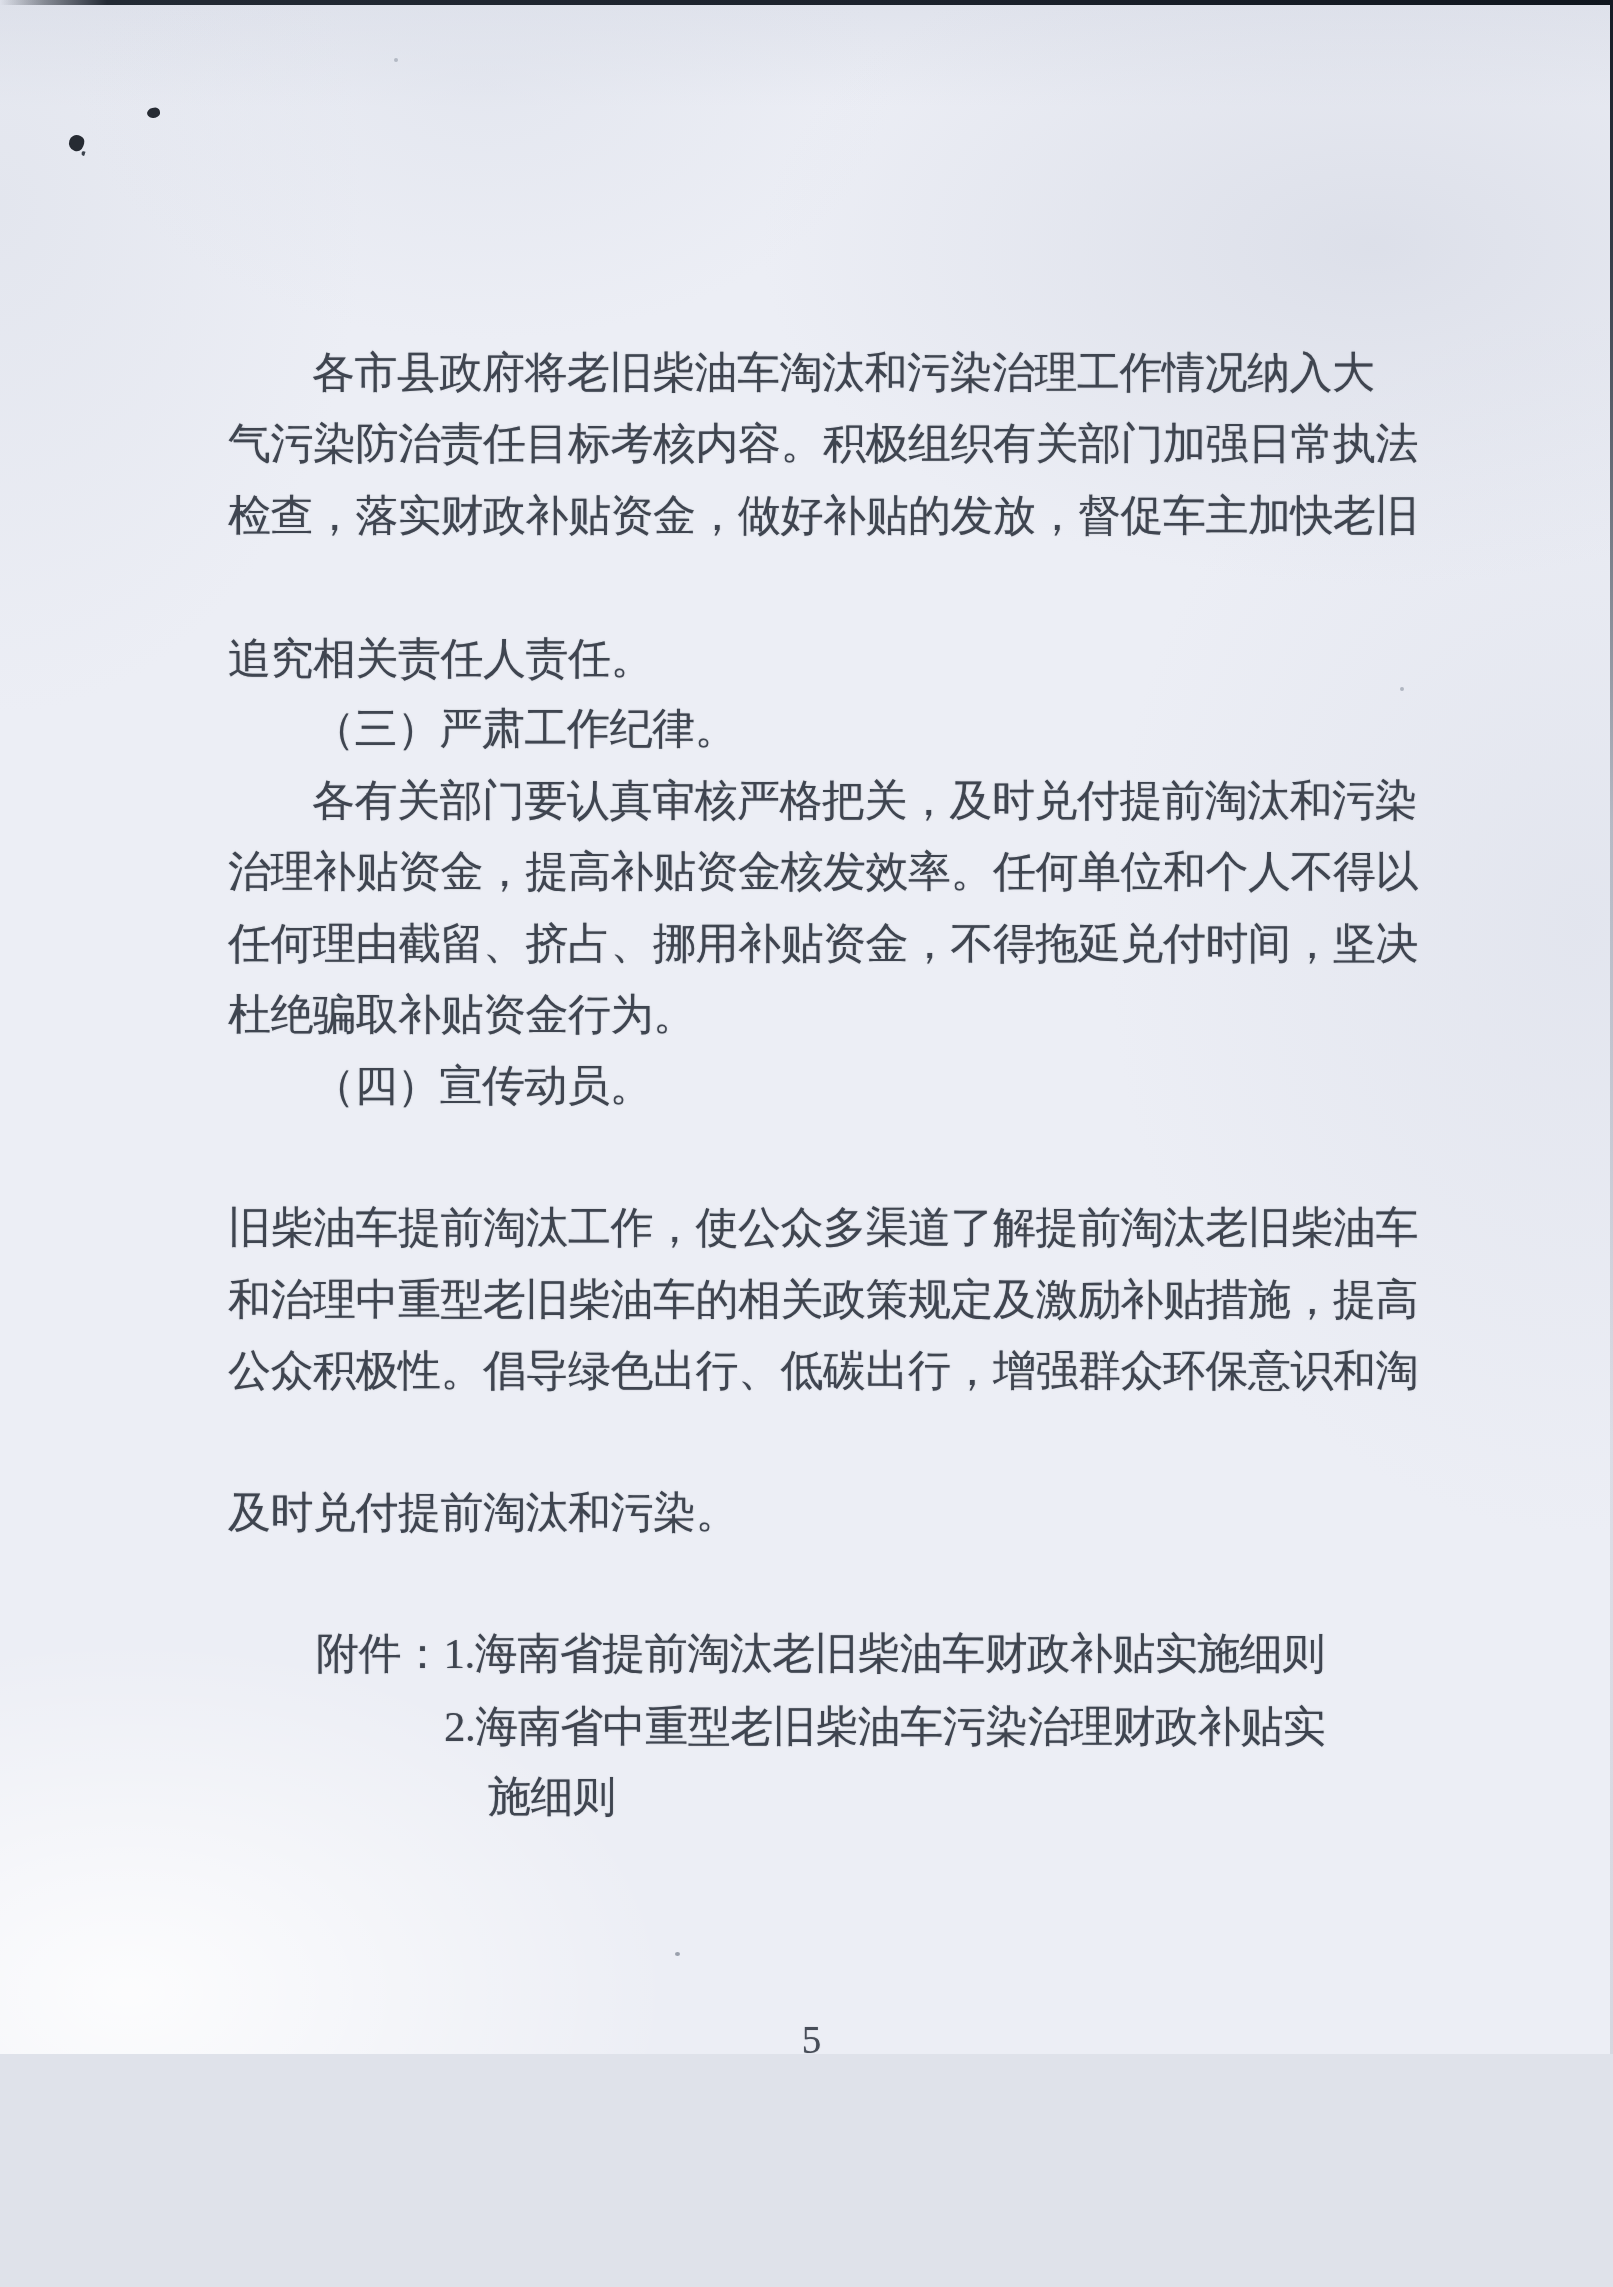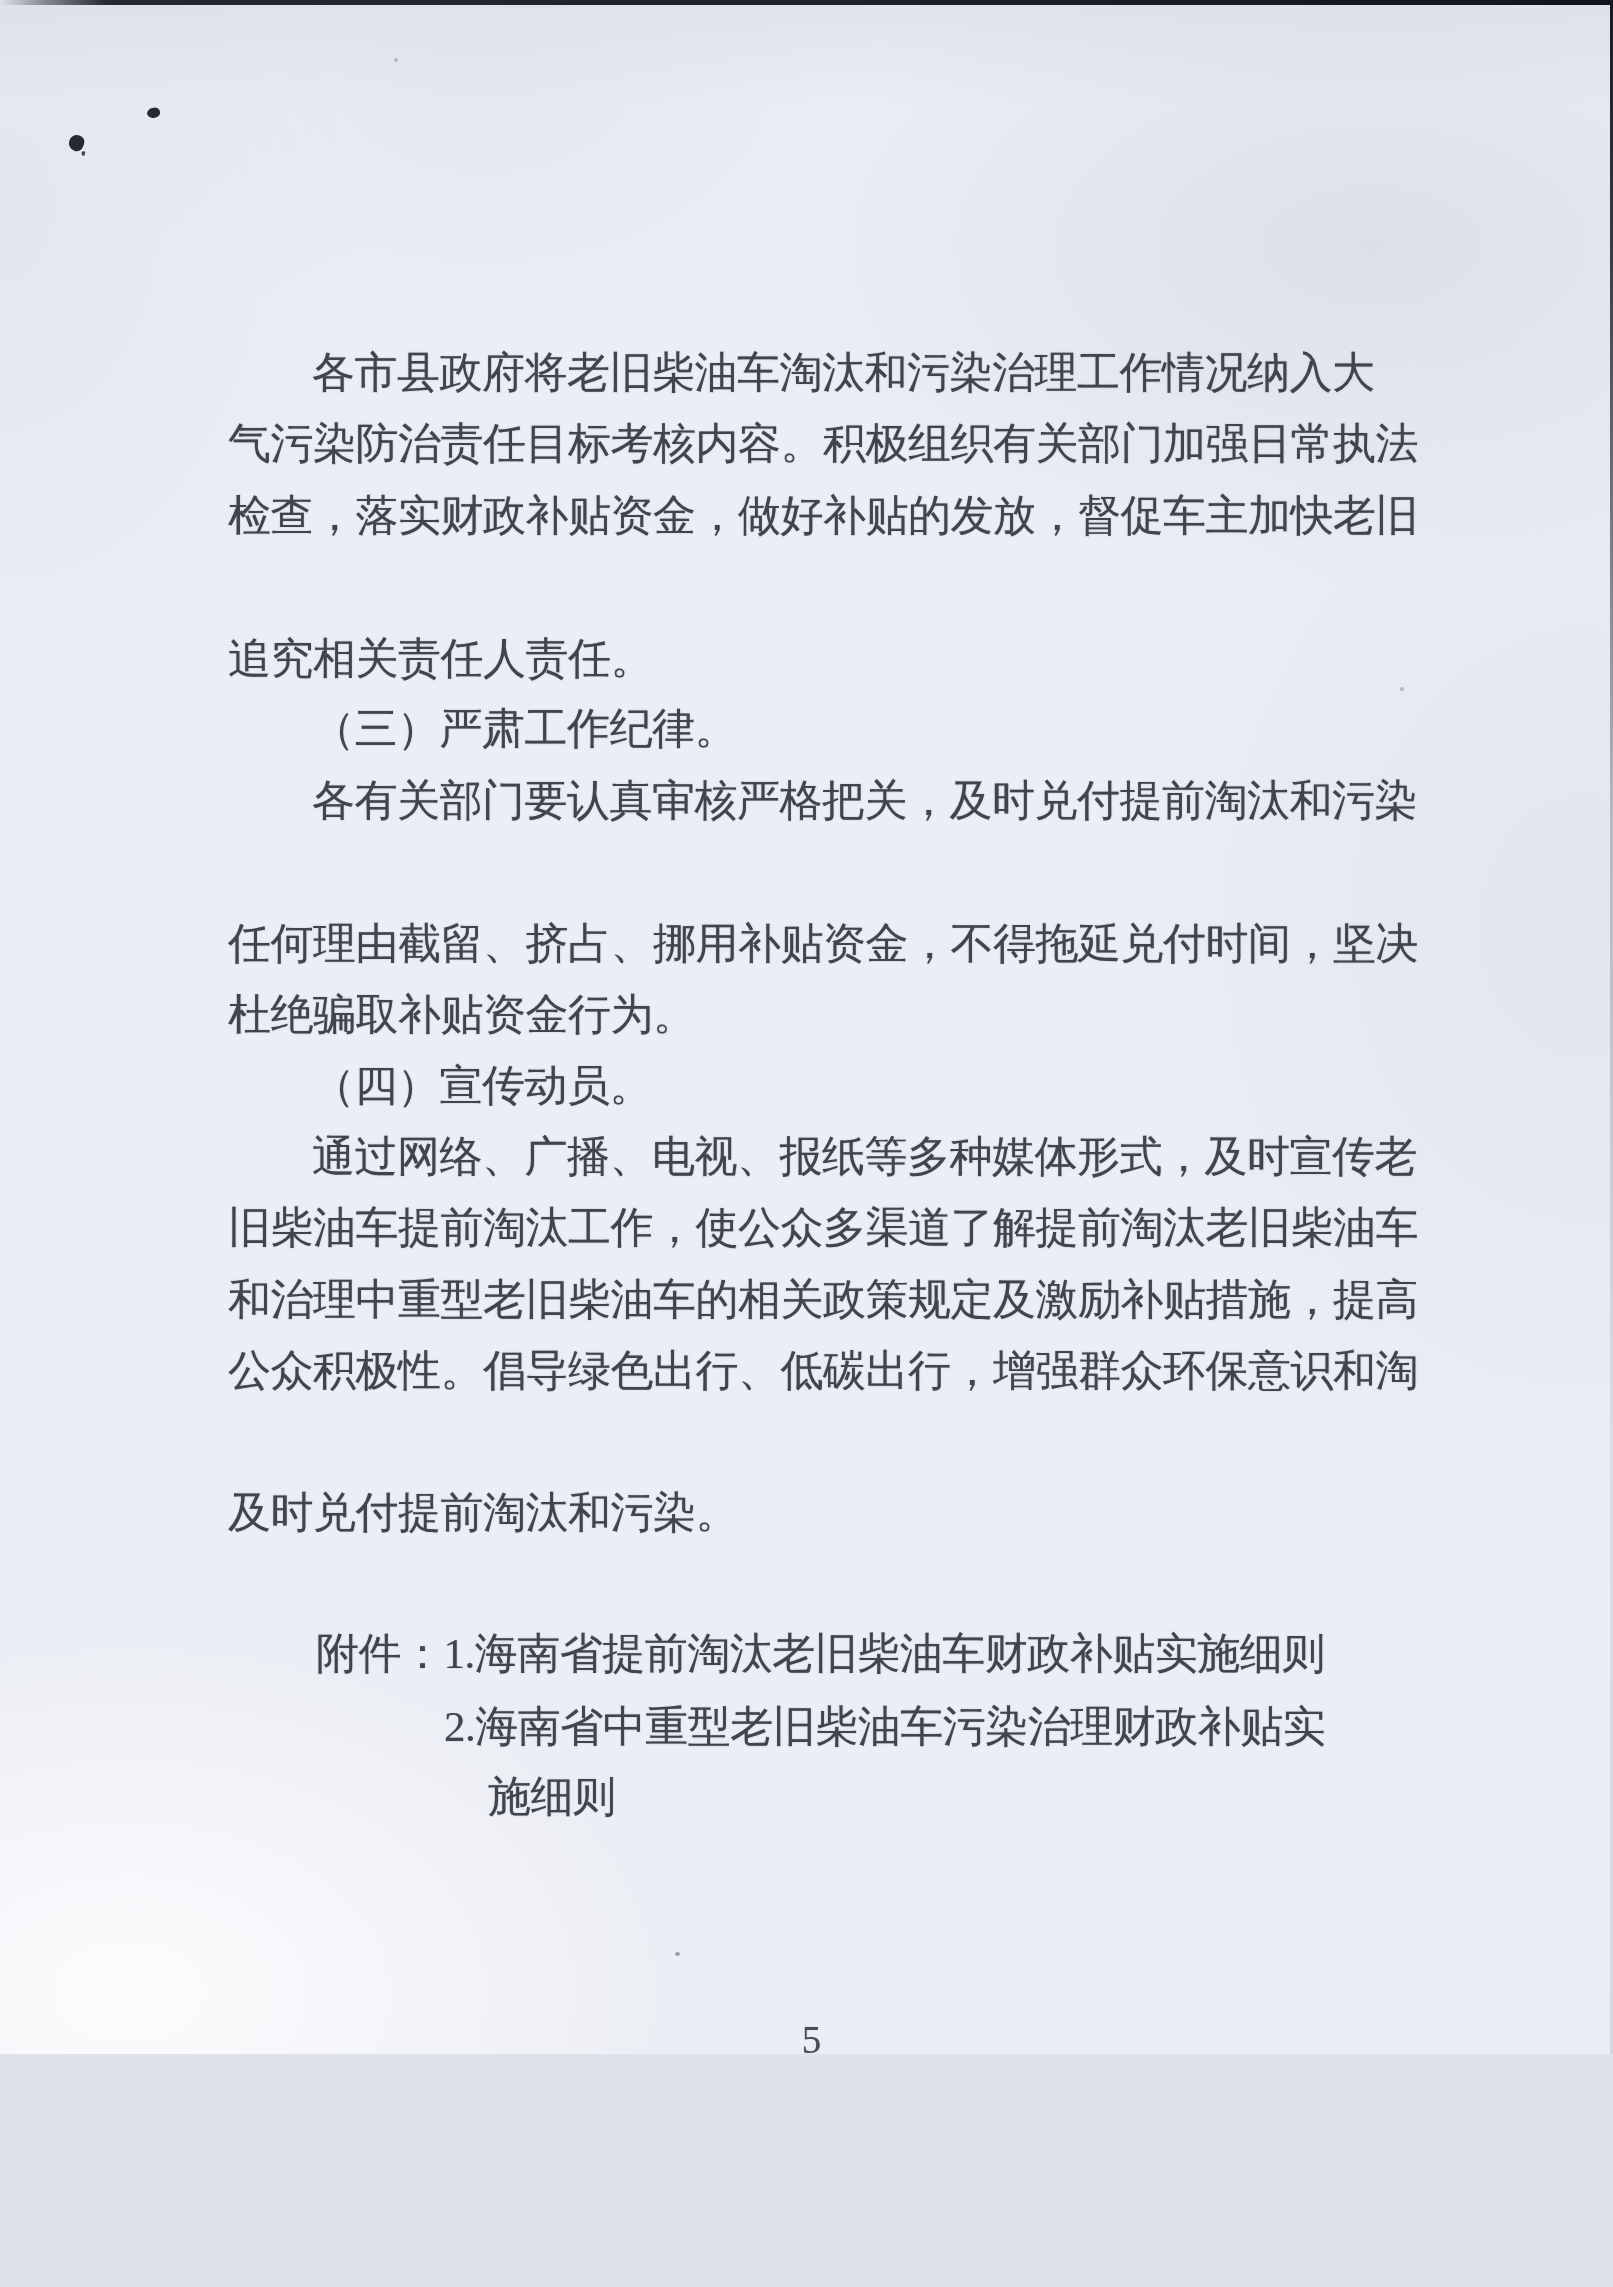--- a/index.html
+++ b/index.html
@@ -80,24 +80,24 @@
   <div class="speck speck-4"></div>
   <div class="speck speck-5"></div>
   <div class="speck speck-6"></div>
 
   <div class="line indent" style="top:351px">各市县政府将老旧柴油车淘汰和污染治理工作情况纳入大</div>
   <div class="line" style="top:422px">气污染防治责任目标考核内容。积极组织有关部门加强日常执法</div>
   <div class="line" style="top:494px">检查，落实财政补贴资金，做好补贴的发放，督促车主加快老旧</div>
   <div class="line" style="top:637px">追究相关责任人责任。</div>
   <div class="line indent" style="top:707px">（三）严肃工作纪律。</div>
   <div class="line indent" style="top:779px">各有关部门要认真审核严格把关，及时兑付提前淘汰和污染</div>
+  <div class="line" style="top:850px">治理补贴资金，提高补贴资金核发效率。任何单位和个人不得以</div>
   <div class="line" style="top:922px">任何理由截留、挤占、挪用补贴资金，不得拖延兑付时间，坚决</div>
   <div class="line" style="top:993px">杜绝骗取补贴资金行为。</div>
   <div class="line indent" style="top:1064px">（四）宣传动员。</div>
-  <div class="line indent" style="top:1135px">通过网络、广播、电视、报纸等多种媒体形式，及时宣传老</div>
   <div class="line" style="top:1206px">旧柴油车提前淘汰工作，使公众多渠道了解提前淘汰老旧柴油车</div>
   <div class="line" style="top:1278px">和治理中重型老旧柴油车的相关政策规定及激励补贴措施，提高</div>
   <div class="line" style="top:1349px">公众积极性。倡导绿色出行、低碳出行，增强群众环保意识和淘</div>
   <div class="line" style="top:1491px">及时兑付提前淘汰和污染。</div>
 
   <div class="line attach-1" style="top:1632px">附件：1.海南省提前淘汰老旧柴油车财政补贴实施细则</div>
   <div class="line attach-2" style="top:1705px">2.海南省中重型老旧柴油车污染治理财政补贴实</div>
   <div class="line attach-3" style="top:1775px">施细则</div>
 
   <div class="page-number">5</div>

